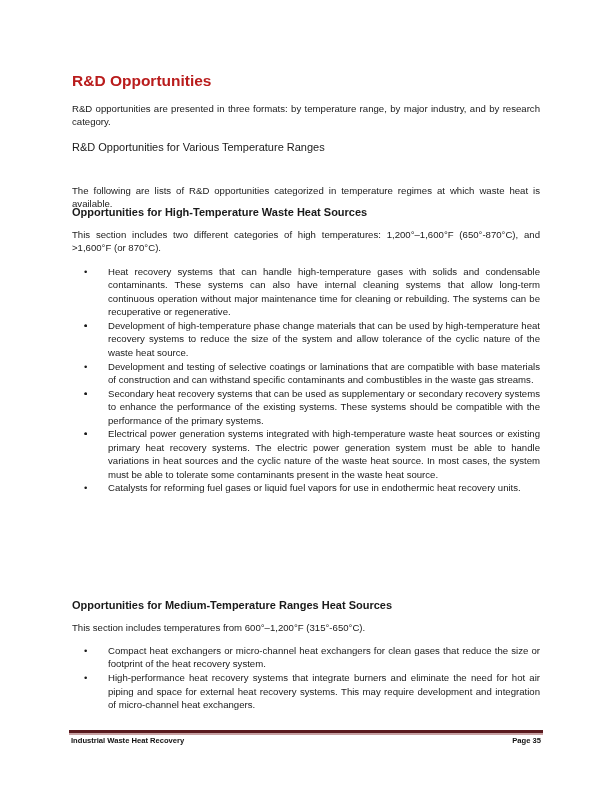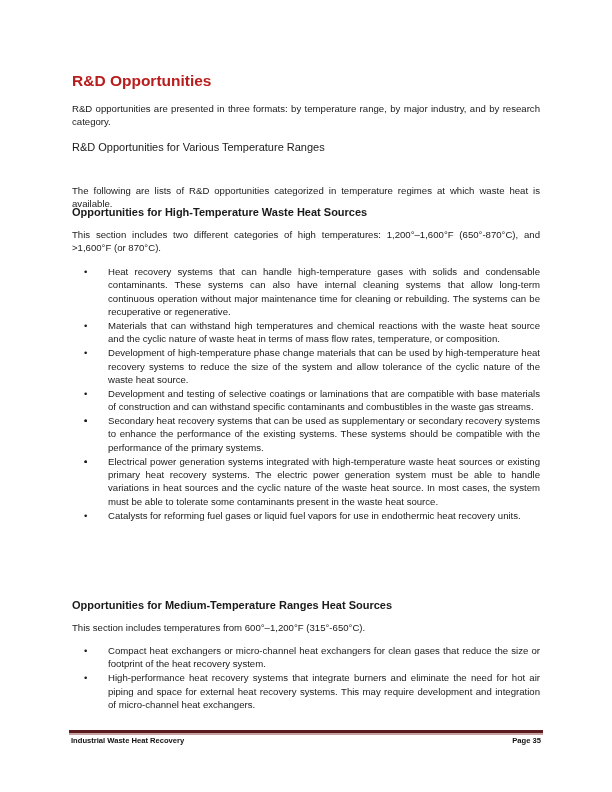--- a/index.html
+++ b/index.html
@@ -125,21 +125,21 @@
   <p class="p-intro">R&amp;D opportunities are presented in three formats: by temperature range, by major industry, and by research category.</p>
 
   <h2>R&amp;D Opportunities for Various Temperature Ranges</h2>
   <p class="p-ranges">The following are lists of R&amp;D opportunities categorized in temperature regimes at which waste heat is available.</p>
 
   <h3 class="h3-high">Opportunities for High-Temperature Waste Heat Sources</h3>
   <p class="p-high">This section includes two different categories of high temperatures: 1,200°–1,600°F (650°-870°C), and &gt;1,600°F (or 870°C).</p>
 
   <ul class="high">
     <li><span class="bullet">•</span><span>Heat recovery systems that can handle high-temperature gases with solids and condensable contaminants. These systems can also have internal cleaning systems that allow long-term continuous operation without major maintenance time for cleaning or rebuilding. The systems can be recuperative or regenerative.</span></li>
-    <li><span class="bullet">•</span><span>Materials that can withstand high temperatures and chemical reactions with the waste heat source and the cyclic nature of waste heat in terms of mass flow rates, temperature, or composition.</span></li>
+    <li><span class="bullet">•</span></li>
     <li><span class="bullet">•</span><span>Development of high-temperature phase change materials that can be used by high-temperature heat recovery systems to reduce the size of the system and allow tolerance of the cyclic nature of the waste heat source.</span></li>
     <li><span class="bullet">•</span><span>Development and testing of selective coatings or laminations that are compatible with base materials of construction and can withstand specific contaminants and combustibles in the waste gas streams.</span></li>
     <li><span class="bullet">•</span></li>
     <li><span class="bullet">•</span><span>Secondary heat recovery systems that can be used as supplementary or secondary recovery systems to enhance the performance of the existing systems. These systems should be compatible with the performance of the primary systems.</span></li>
     <li><span class="bullet">•</span></li>
     <li><span class="bullet">•</span><span>Electrical power generation systems integrated with high-temperature waste heat sources or existing primary heat recovery systems. The electric power generation system must be able to handle variations in heat sources and the cyclic nature of the waste heat source. In most cases, the system must be able to tolerate some contaminants present in the waste heat source.</span></li>
     <li><span class="bullet">•</span><span>Catalysts for reforming fuel gases or liquid fuel vapors for use in endothermic heat recovery units.</span></li>
   </ul>
 
   <h3 class="h3-med">Opportunities for Medium-Temperature Ranges Heat Sources</h3>

